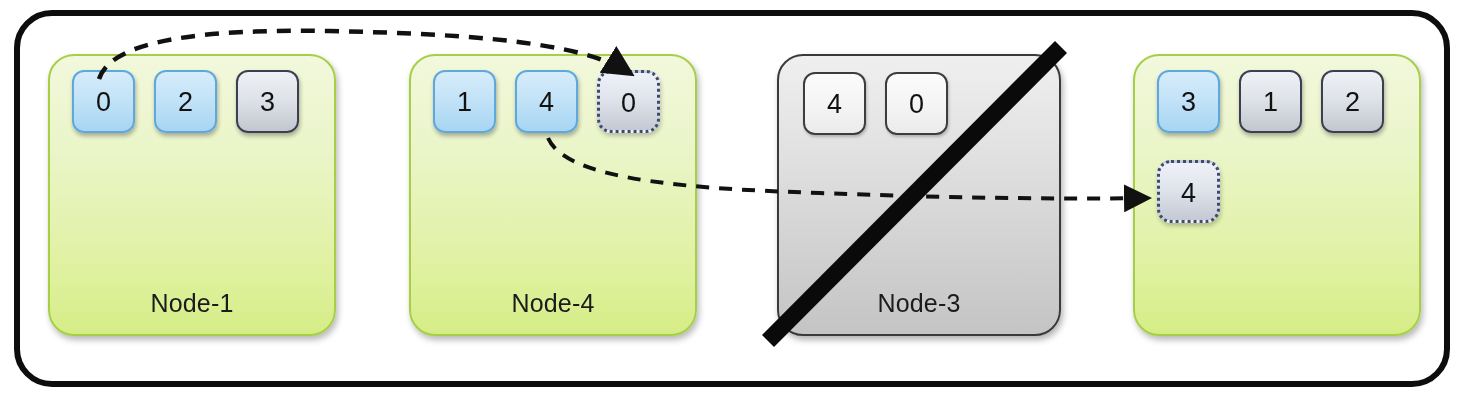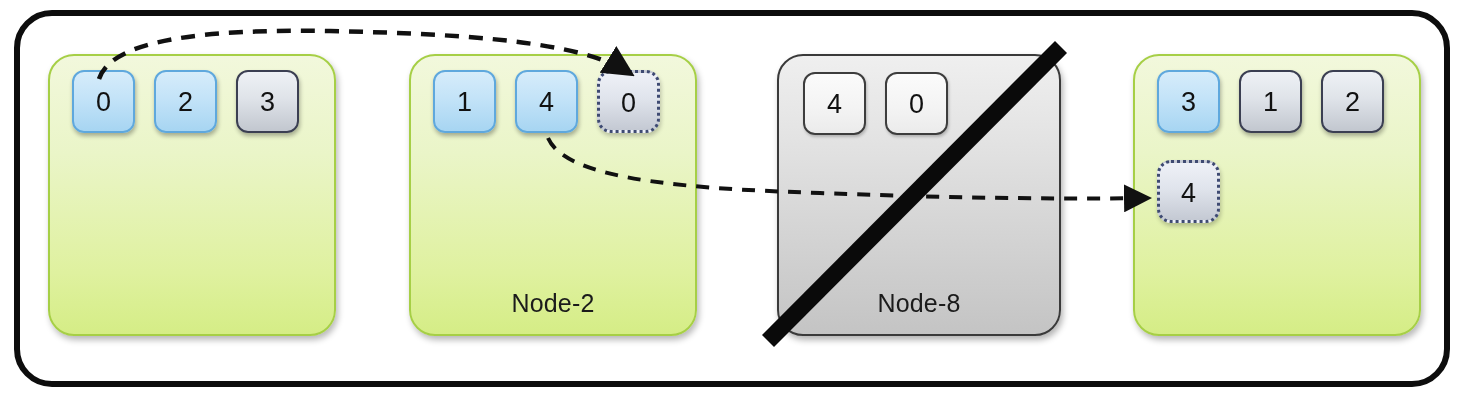--- a/index.html
+++ b/index.html
@@ -123,33 +123,34 @@
 <body>
 
 <div class="canvas">
 
   <div class="cluster-frame"></div>
 
   <div class="node alive" id="node-1">
     <div class="tile blue slot-r1c1">0</div>
     <div class="tile blue slot-r1c2">2</div>
     <div class="tile grey slot-r1c3">3</div>
+    <div class="node-label">Node-1</div>
   </div>
 
   <div class="node alive" id="node-2">
     <div class="tile blue slot-r1c1">1</div>
     <div class="tile blue slot-r1c2">4</div>
     <div class="tile grey-dotted slot-r1c3">0</div>
-    <div class="node-label">Node-2</div>
+    <div class="node-label">Node-4</div>
   </div>
 
   <div class="node dead" id="node-3">
     <div class="tile plain slot-n3c1">4</div>
     <div class="tile plain slot-n3c2">0</div>
-    <div class="node-label">Node-8</div>
+    <div class="node-label">Node-3</div>
   </div>
 
   <div class="node alive" id="node-4">
     <div class="tile blue slot-r1c1">3</div>
     <div class="tile grey slot-r1c2">1</div>
     <div class="tile grey slot-r1c3">2</div>
     <div class="tile grey-dotted slot-r2c1">4</div>
   </div>
 
   <svg class="overlay" viewBox="0 0 1474 406">

